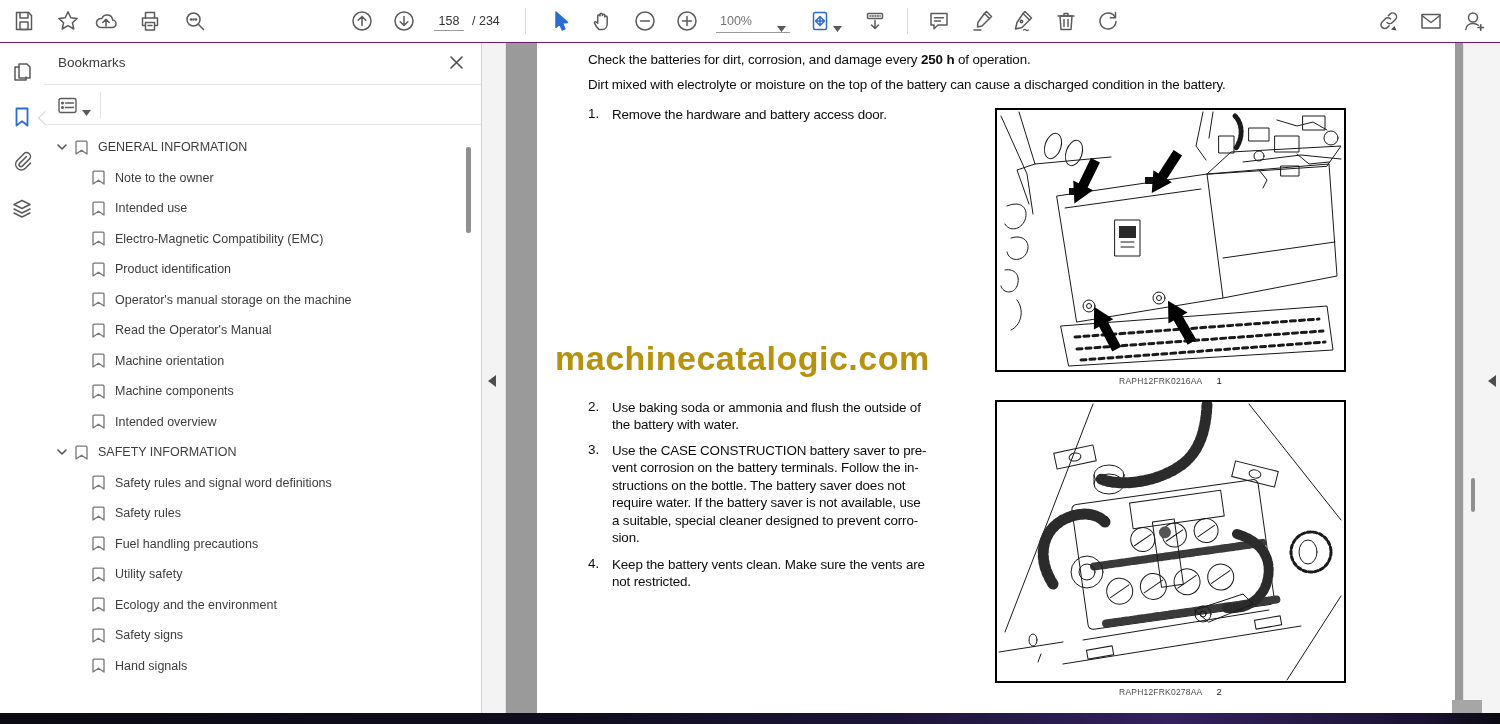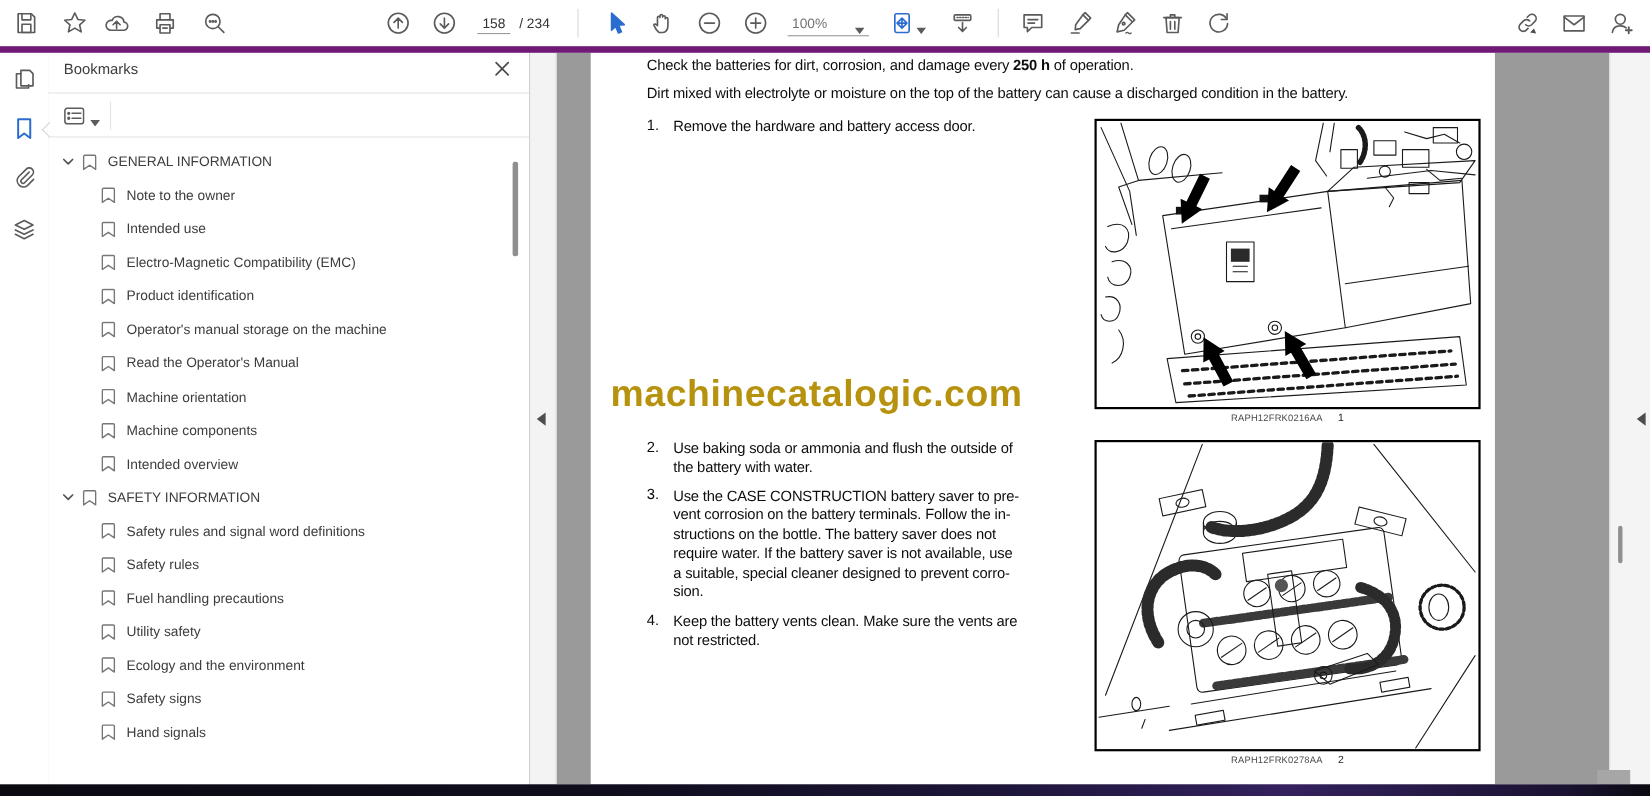--- a/index.html
+++ b/index.html
@@ -1,19 +1,19 @@
 <!DOCTYPE html>
 <html><head>
 <meta charset="utf-8">
 <style>
   html,body{margin:0;padding:0;background:#e9e9e9;font-family:"Liberation Sans",sans-serif;}
   #screen{position:relative;width:1500px;height:724px;background:#fff;overflow:hidden;}
 
   
-  .toolbar{position:absolute;left:0;top:0;width:1500px;height:42px;background:#fff;border-bottom:6px solid #701a75;z-index:30;}
+  .toolbar{position:absolute;left:0;top:0;width:1500px;height:42px;background:#fff;border-bottom:1px solid #701a75;z-index:30;}
   .tbi{position:absolute;top:9px;width:24px;height:24px;cursor:pointer;}
   .tbi svg{width:100%;height:100%;stroke:#5b5b5b;fill:none;stroke-width:1.5;stroke-linecap:round;stroke-linejoin:round;}
   .tb-divider{position:absolute;top:8px;width:1px;height:26px;background:#d8d8d8;}
   .pgnum-input{position:absolute;left:434px;top:11px;width:30px;height:19px;border:none;border-bottom:1px solid #9a9a9a;background:transparent;font:12.5px "Liberation Sans",sans-serif;color:#333;text-align:center;padding:0;}
   .pgtotal{position:absolute;left:472px;top:14px;font-size:12.5px;color:#333;}
   .zoomwrap{position:absolute;left:716px;top:9px;width:74px;height:24px;border-bottom:1px solid #9a9a9a;display:flex;align-items:center;justify-content:space-between;padding:0 4px;box-sizing:border-box;cursor:pointer;}
   .zoomtxt{font-size:12.5px;color:#737373;}
   .caret{width:9px;height:6px;display:inline-block;}
   .caret svg{width:9px;height:6px;}
   .caret polygon{fill:#5b5b5b;}
@@ -50,21 +50,21 @@
 
   
   .canvas{position:absolute;left:481px;top:42px;width:1019px;height:671px;background:#9a9a9a;z-index:10;}
   .canvas-strip{position:absolute;left:0;top:0;width:24px;height:100%;background:#f3f3f3;border-right:1px solid #e2e2e2;}
   .pane-arrow{position:absolute;width:0;height:0;cursor:pointer;}
   .pane-arrow.left{border-top:6px solid transparent;border-bottom:6px solid transparent;border-right:8px solid #4d4d4d;}
   .vscroll-zone{position:absolute;right:0;top:0;width:36px;height:100%;background:#f4f4f4;border-left:1px solid #e3e3e3;}
   .vscroll-thumb{position:absolute;left:7px;top:436px;width:4px;height:34px;background:#8f8f8f;border-radius:2px;cursor:pointer;}
   .scroll-corner{position:absolute;right:18px;bottom:0;width:30px;height:13px;background:#a6a6a6;}
 
-  .page{position:absolute;left:56px;top:0;width:822px;height:671px;background:#fff;color:#0d0d0d;}
+  .page{position:absolute;left:56px;top:0;width:918px;height:671px;background:#fff;color:#0d0d0d;}
   .doc-par{position:absolute;left:51px;font-size:13.4px;letter-spacing:-0.15px;white-space:nowrap;}
   .step{position:absolute;}
   .step-num{position:absolute;left:51px;top:0;font-size:13.4px;}
   .step-txt{position:absolute;left:75px;top:0;width:364px;font-size:13.4px;line-height:17.4px;letter-spacing:-0.15px;white-space:pre-line;text-align:justify;}
   .watermark{position:absolute;left:18px;top:297px;font-size:34px;font-weight:bold;color:#b6920f;letter-spacing:0.5px;white-space:nowrap;text-align:center;}
   .figure{position:absolute;left:458px;width:347px;border:2px solid #000;background:#fff;}
   .figure svg{display:block;width:100%;height:100%;}
   .figcap{position:absolute;left:458px;width:351px;text-align:center;font-size:8.5px;color:#4a4a4a;letter-spacing:0.2px;}
   .figcap .fignum{margin-left:14px;color:#222;font-size:9.5px;}
 

